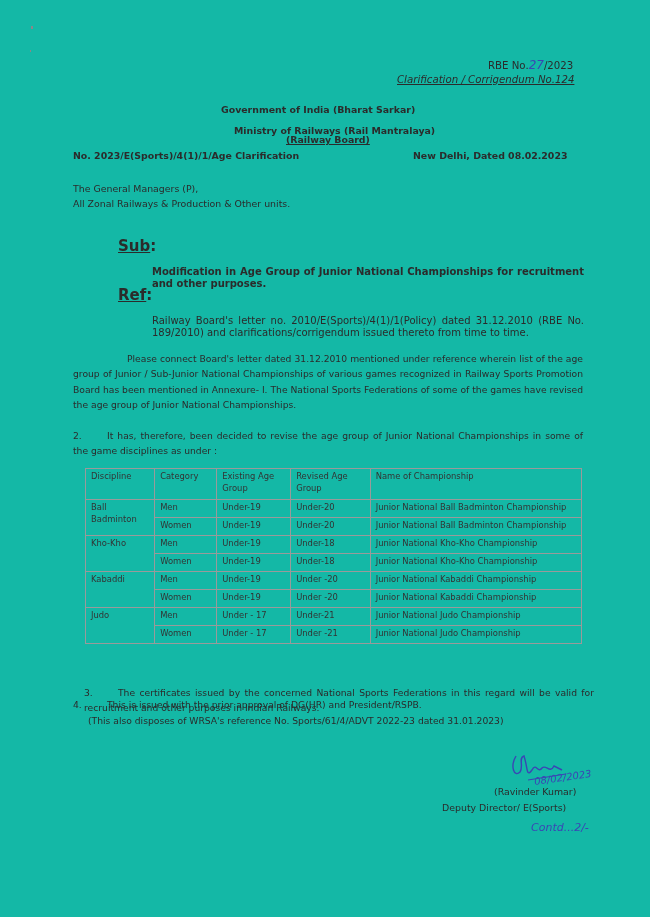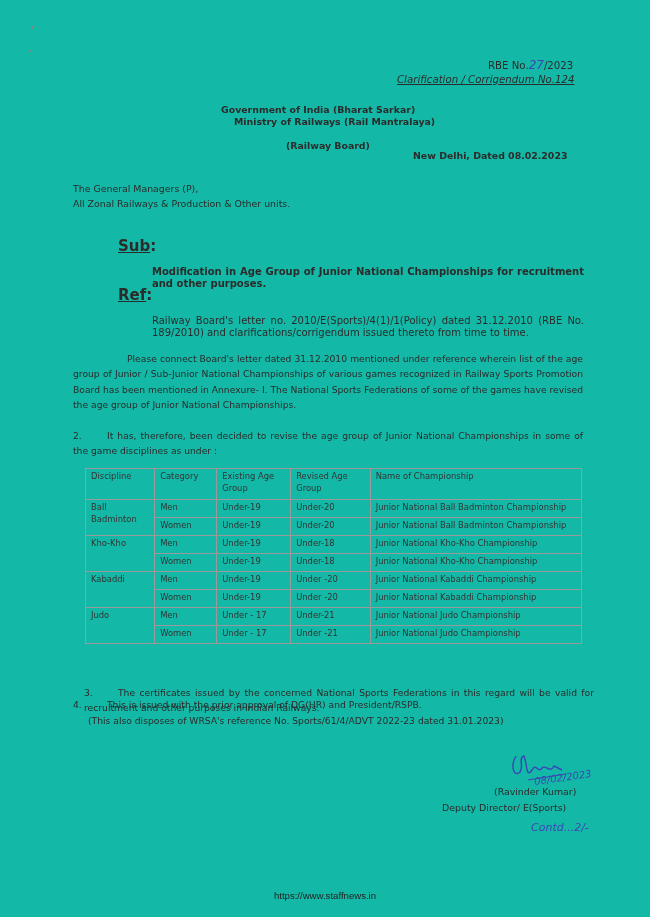--- a/index.html
+++ b/index.html
@@ -31,23 +31,24 @@
 
   <div class="speck" style="left:31px;top:26px;"></div>
   <div class="speck" style="left:30px;top:50px;height:2px;width:1px;"></div>
 
   <div class="abs t11" style="left:488px;top:58px;">
     <span>RBE No.</span><span class="blue" style="font-style:italic;font-size:12px;">27</span><span>/2023</span>
   </div>
   <div class="abs t11 u" style="left:397px;top:74px;font-style:italic;">Clarification / Corrigendum No.124</div>
 
   <div class="abs t10 bold" style="left:221px;top:104px;">Government of India (Bharat Sarkar)</div>
-  <div class="abs t10 bold" style="left:234px;top:116px;">Ministry of Railways (Rail Mantralaya)</div>
-  <div class="abs t10 bold" style="left:286px;top:140px;">(Railway Board)</div>
+  <div class="abs t10 bold" style="left:234px;top:125px;">Ministry of Railways (Rail Mantralaya)</div>
+  <div class="abs t10 bold" style="left:286px;top:134px;text-decoration:underline;">(Railway Board)</div>
 
+  <div class="abs t10 bold" style="left:73px;top:150px;">No. 2023/E(Sports)/4(1)/1/Age Clarification</div>
   <div class="abs t10 bold" style="left:413px;top:150px;">New Delhi, Dated 08.02.2023</div>
 
   <div class="abs t10" style="left:73px;top:183px;">The General Managers (P),</div>
   <div class="abs t10" style="left:73px;top:198px;">All Zonal Railways &amp; Production &amp; Other units.</div>
 
   <div class="hang-label" style="left:118px;top:237px;"><span class="u">Sub</span>:</div>
   <div class="hang-body" style="left:152px;top:235px;width:432px;">Modification in Age Group of Junior National Championships for recruitment and other purposes.</div>
 
   <div class="hang-label" style="left:118px;top:286px;"><span class="u">Ref</span>:</div>
   <div class="hang-body" style="left:152px;top:284px;width:432px;font-weight:normal;">Railway Board's letter no. 2010/E(Sports)/4(1)/1(Policy) dated 31.12.2010 (RBE No. 189/2010) and clarifications/corrigendum issued thereto from time to time.</div>
@@ -128,14 +129,13 @@
 
   <svg class="sig" viewBox="0 0 70 40">
     <path d="M8 4 C2 14, 6 26, 12 20 C16 14, 10 6, 16 4 C20 16, 18 26, 24 18 C28 10, 30 22, 34 16 C38 12, 42 22, 46 14 L54 18" fill="none" stroke="#3a46b5" stroke-width="1.4"></path>
     <path d="M20 28 L58 22" fill="none" stroke="#3a46b5" stroke-width="1.1"></path>
   </svg>
   <div class="abs blue" style="left:534px;top:772px;font-size:10px;font-style:italic;transform:rotate(-8deg);">08/02/2023</div>
   <div class="abs t10" style="left:494px;top:786px;">(Ravinder Kumar)</div>
   <div class="abs t10" style="left:442px;top:802px;">Deputy Director/ E(Sports)</div>
   <div class="abs blue" style="left:531px;top:821px;font-size:11px;font-style:italic;">Contd...2/-</div>
 
-  <div class="footer">https://www.staffnews.in</div>
 </div>
 
 </body></html>

